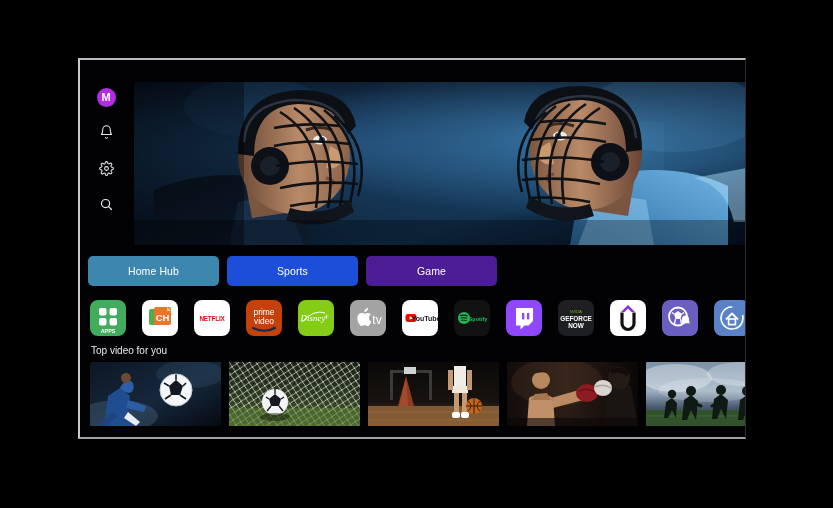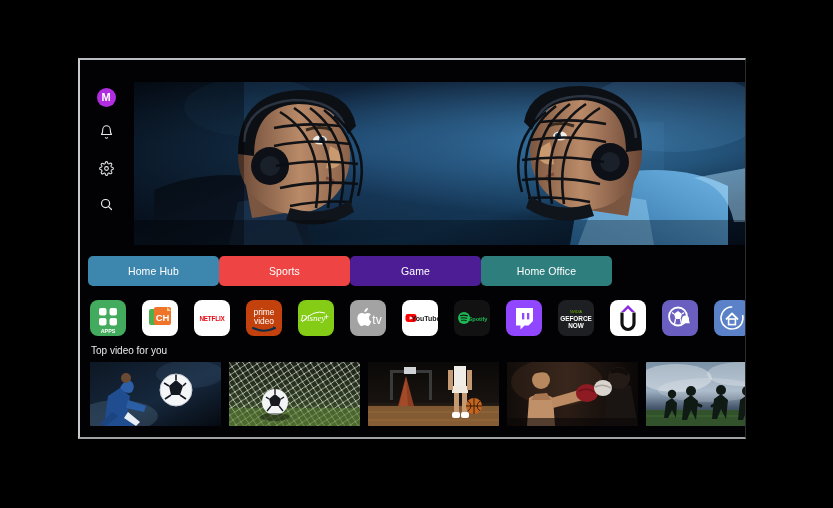--- a/index.html
+++ b/index.html
@@ -85,20 +85,21 @@
   #hero svg { display: block; width: 100%; height: 100%; }
 
   
   #tabs {
     position: absolute;
     left: 8px;
     top: 196px;
     width: 668px;
     height: 30px;
     display: flex;
+    gap: 8px;
   }
   .tab {
     width: 131px;
     height: 30px;
     border-radius: 5px;
     display: flex;
     align-items: center;
     justify-content: center;
     color: #ffffff;
     font-size: 10.5px;
@@ -312,28 +313,25 @@
           <rect x="0" y="0" width="110" height="163" fill="#000" opacity=".35"></rect>
           <rect x="0" y="138" width="614" height="25" fill="#000" opacity=".3"></rect>
         </g>
       </svg>
     </div>
 
     <div id="tabs">
       <div class="tab" style="background:#3d86ad">
         <span>Home Hub</span>
       </div>
-      <div class="tab" style="background:#ef4444">
+      <div class="tab" style="background:#1d4ed8">
         <span>Sports</span>
       </div>
       <div class="tab" style="background:#4c1d95">
         <span>Game</span>
-      </div>
-      <div class="tab" style="background:#2f7e7e">
-        <span>Home Office</span>
       </div>
     </div>
 
     <div id="app-row">
 
       <div class="app-tile" style="background:#43ab5e">
         <svg width="36" height="36" viewBox="0 0 36 36">
           <rect x="9" y="8" width="7.5" height="7.5" rx="2" fill="#fff"></rect>
           <rect x="19.5" y="8" width="7.5" height="7.5" rx="2" fill="#fff"></rect>
           <rect x="9" y="18" width="7.5" height="7.5" rx="2" fill="#fff"></rect>

